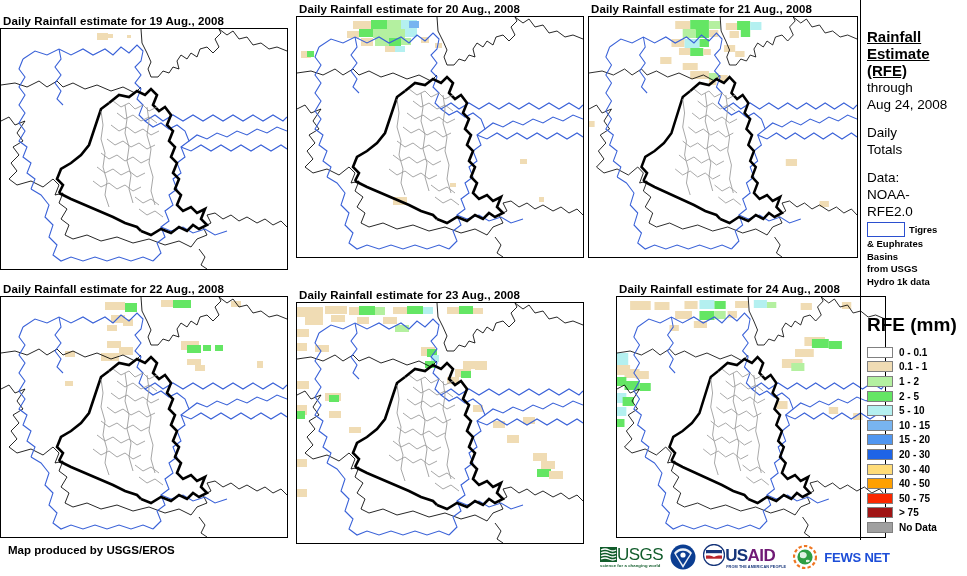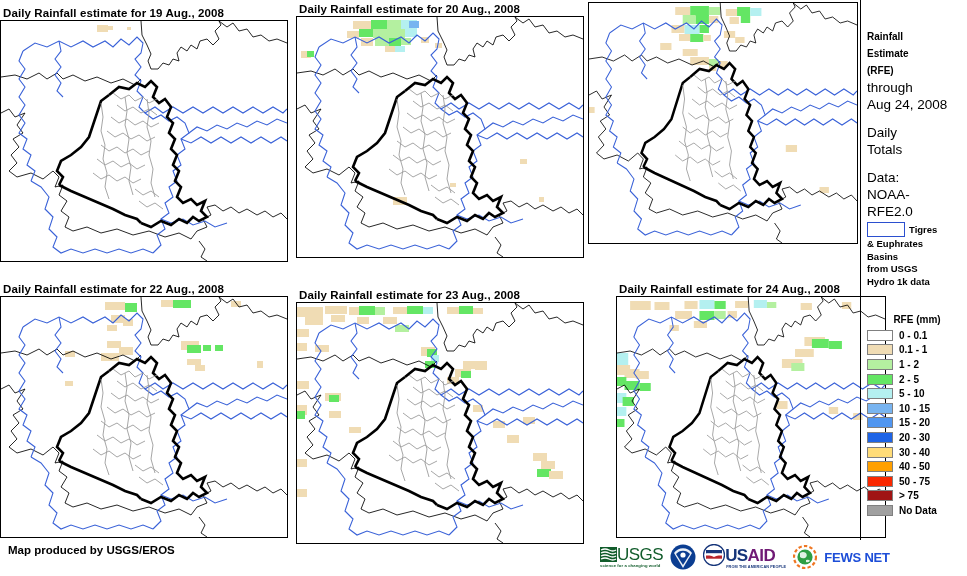--- a/index.html
+++ b/index.html
@@ -9,31 +9,31 @@
   
   .panel{position:absolute;}
   .panel-title{font-size:11.5px;font-weight:bold;letter-spacing:.1px;line-height:14px;
                white-space:nowrap;padding-left:3px;color:#000;}
   .map-frame{position:relative;border:1px solid #000;background:#fff;overflow:hidden;}
   .map-svg{display:block;width:100%;height:100%;}
 
   
   #sidebar{position:absolute;left:860px;top:0;width:107px;height:540px;
            border-left:1px solid #000;box-sizing:border-box;padding:4px 0 0 6px;}
-  .side-title{font-size:10px;font-weight:bold;line-height:17px;margin-top:24px;}
+  .side-title{font-size:15px;font-weight:bold;line-height:17px;margin-top:24px;text-decoration:underline;}
   .side-sub{font-size:13.5px;line-height:17px;font-weight:normal;}
   .side-block{font-size:13.5px;line-height:17px;margin-top:11px;}
   .basin-key{position:relative;height:auto;}
   .basin-swatch{display:inline-block;width:38px;height:15px;border:1.4px solid #2b4fcf;
                 background:#fff;vertical-align:middle;box-sizing:border-box;}
   .basin-lbl{font-size:9.5px;line-height:12px;display:inline-block;vertical-align:middle;
              padding-left:4px;font-weight:bold;}
   .basin-rest{font-size:9.5px;line-height:12.5px;font-weight:bold;}
 
-  .rfe-head{font-size:10px;font-weight:bold;margin-top:26px;margin-bottom:3px;text-align:center;}
+  .rfe-head{font-size:19px;font-weight:bold;margin-top:26px;margin-bottom:9px;}
   .rfe-row{display:flex;align-items:center;height:14.6px;}
   .rfe-sw{width:26px;height:11px;border:1px solid #808080;box-sizing:border-box;flex:0 0 auto;}
   .rfe-lbl{font-size:10px;padding-left:6px;white-space:nowrap;font-weight:bold;}
 
   
   #credit{position:absolute;left:8px;top:544px;font-size:11.5px;font-weight:bold;}
   #logos{position:absolute;left:600px;top:541px;height:32px;display:flex;align-items:center;gap:7px;}
   .usgs-wrap{display:flex;flex-direction:column;align-items:flex-start;line-height:1;}
   .usgs-main{display:flex;align-items:center;}
   .usgs-word{font-size:17px;font-weight:normal;color:#115c2b;letter-spacing:-.5px;}
@@ -41,21 +41,21 @@
   .usaid-word{font-size:17px;font-weight:bold;color:#16357a;letter-spacing:-.6px;}
   .usaid-word .red{color:#701a75;}
   .usaid-tag{font-size:3.8px;color:#16357a;font-weight:bold;letter-spacing:.1px;}
   .fews-word{font-size:13px;font-weight:bold;color:#1d4ed8;letter-spacing:-.2px;}
 </style>
 </head>
 <body>
 
 <div id="root">
 
-  <div class="panel" style="left:0px;top:6px;width:288px;">
+  <div class="panel" style="left:0px;top:14px;width:288px;">
     <div class="panel-title">Daily Rainfall estimate for 19 Aug., 2008</div>
     <div class="map-frame" style="width:286px;height:240px;">
       <svg class="map-svg" viewBox="0 0 286 240" preserveAspectRatio="none">
         <g>
           <rect x="96" y="4" width="11" height="7" fill="#f0dcb4"></rect>
           <rect x="107" y="5" width="5" height="4" fill="#f0dcb4"></rect>
           <rect x="126" y="6" width="4" height="3" fill="#f0dcb4"></rect>
         </g>
         <g fill="none" stroke="#000" stroke-width="0.85">
           <path d="M140,0 L141,14 L146,24 L150,33 L147,40 L150,48 L157,48 L162,42 L168,44 L172,38 L178,40 L176,32 L180,26 L186,30 L190,24 L196,28 L199,20 L206,18 L212,24 L218,18 L214,10 L220,4 L218,0"></path>
@@ -171,20 +171,21 @@
           <path d="M124,76 L126,90 L124,104 L128,118 L126,132 L130,146 L128,160 L132,174"></path>
           <path d="M146,78 L148,92 L146,106 L150,120 L148,134 L152,148 L150,162 L154,176"></path>
           <path d="M134,168 L142,174 L150,170 L158,176"></path>
           <path d="M138,180 L146,186 L154,182 L162,188"></path>
         </g>
       </svg>
     </div>
   </div>
 
   <div class="panel" style="left:588px;top:2px;width:272px;">
+    <div class="panel-title">Daily Rainfall estimate for 21 Aug., 2008</div>
     <div class="map-frame" style="width:268px;height:240px;">
       <svg class="map-svg" viewBox="0 0 286 240" preserveAspectRatio="none">
         <g>
           <rect x="92" y="4" width="16" height="8" fill="#f0dcb4"></rect>
           <rect x="108" y="3" width="20" height="10" fill="#64e664"></rect>
           <rect x="128" y="4" width="12" height="8" fill="#b4f0a0"></rect>
           <rect x="146" y="6" width="12" height="7" fill="#f0dcb4"></rect>
           <rect x="158" y="4" width="14" height="9" fill="#64e664"></rect>
           <rect x="172" y="5" width="12" height="8" fill="#b4f0f0"></rect>
           <rect x="100" y="12" width="14" height="9" fill="#b4f0a0"></rect>

